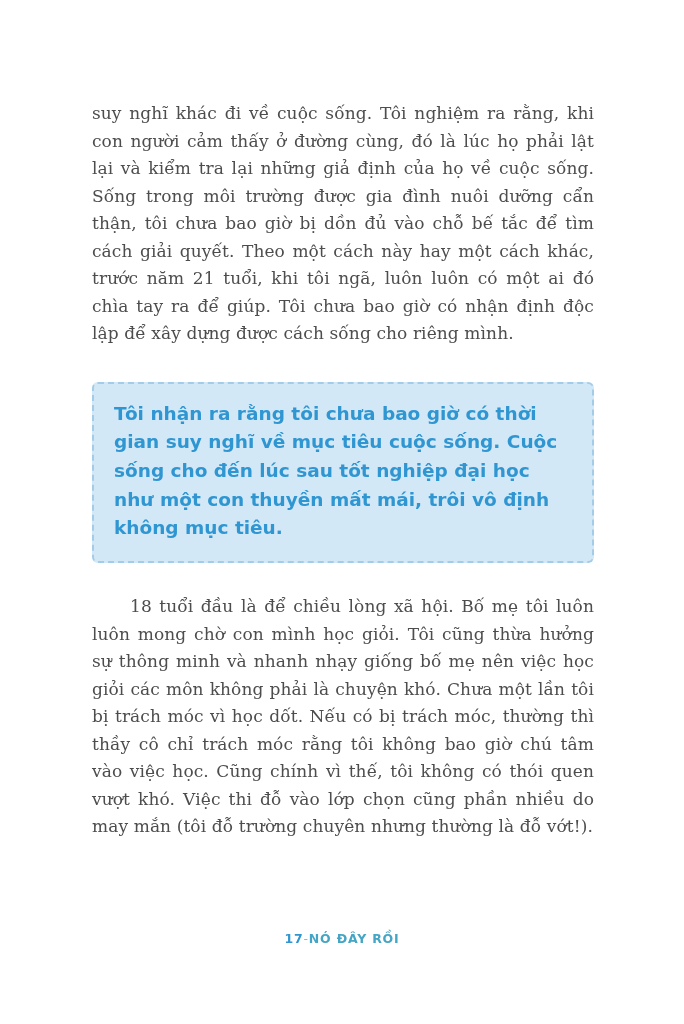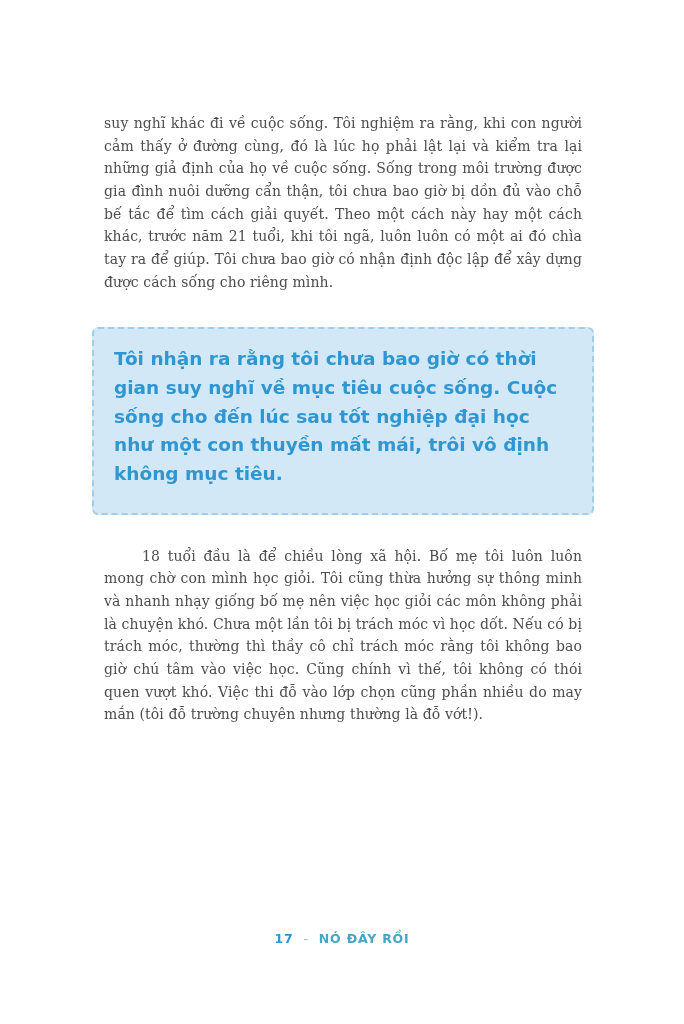--- a/index.html
+++ b/index.html
@@ -12,55 +12,54 @@
     width: 684px;
     height: 1024px;
     background: #ffffff;
     box-sizing: border-box;
     padding: 100px 90px 0 92px;
     font-family: "DejaVu Serif", "Liberation Serif", serif;
     color: #4d4d4d;
     overflow: hidden;
   }
   .body-par {
-    margin: 12px;
-    font-size: 14px;
+    margin: 0;
+    font-size: 17px;
     line-height: 1.62;
     text-align: justify;
     letter-spacing: 0.1px;
   }
   .body-par.indent {
     text-indent: 38px;
   }
   .callout {
     box-sizing: border-box;
     margin: 34px 0 30px 0;
     background: #d2e8f6;
     border: 2px dashed #a3cce8;
     border-radius: 6px;
-    padding: 16px 20px 24px 20px;
+    padding: 16px 20px 18px 20px;
   }
   .callout p {
     margin: 0;
     font-family: "DejaVu Sans", "Liberation Sans", sans-serif;
     font-weight: 600;
     font-size: 18.5px;
     line-height: 1.55;
     color: #2f96d2;
     text-align: left;
   }
   .footer {
     position: absolute;
     left: 0;
     right: 0;
     bottom: 78px;
     display: flex;
     justify-content: center;
     align-items: center;
-    gap: 10px;
     font-family: "DejaVu Sans", "Liberation Sans", sans-serif;
     font-size: 12.5px;
     font-weight: bold;
     letter-spacing: 0.8px;
   }
   .footer .page-num { color: #2f96d2; }
   .footer .sep { color: #8fb8cc; font-weight: normal; }
   .footer .book-title { color: #45a5c5; }
 </style>
 </head>

